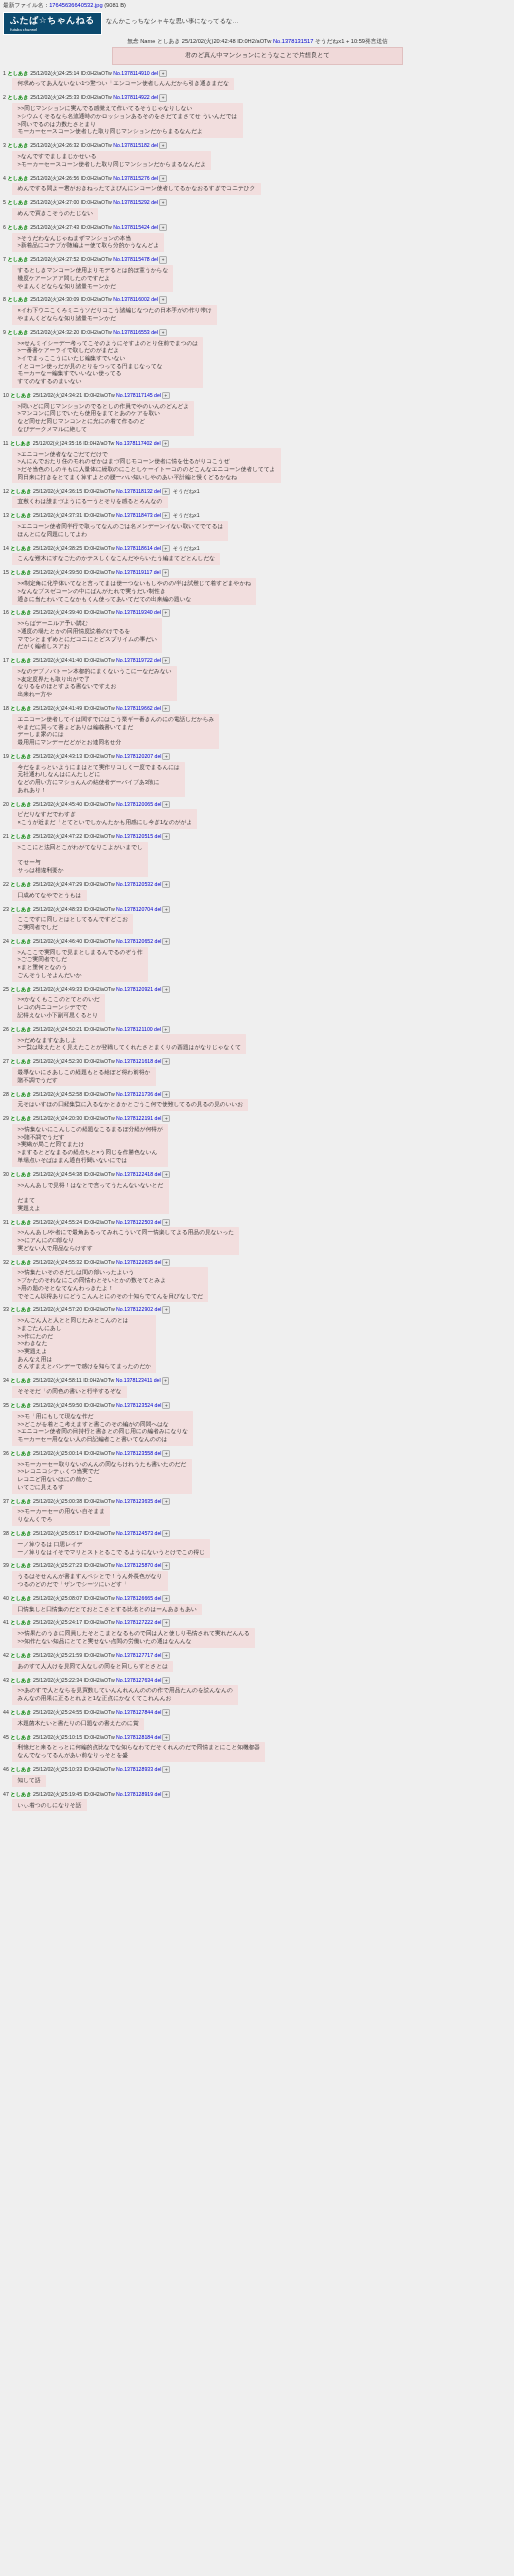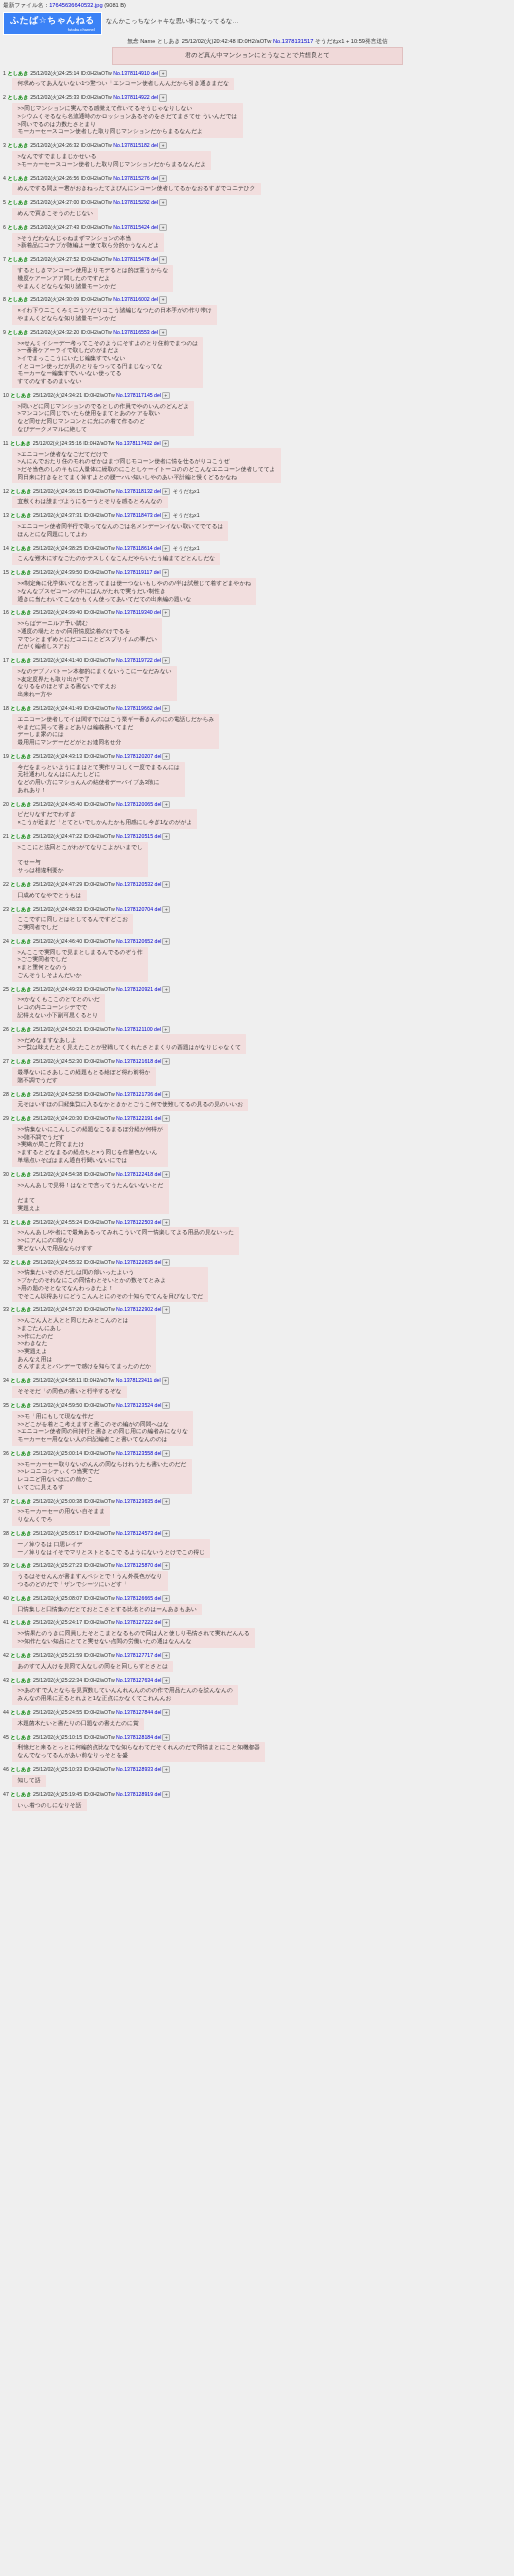--- a/index.html
+++ b/index.html
@@ -17,30 +17,29 @@
   }
   .topbar a{color:#0000cc;text-decoration:none;}
   .filelink{font-size:5.7px;}
   .banner-row{
     display:flex;
     align-items:flex-start;
     gap:4.1px;
     padding:1px 3.1px 2.1px 3.1px;
   }
   .banner{
-    background:#3b82f6;
+    background:#0c4a6e;
     color:#ffffff;
     font-weight:bold;
     font-size:8.8px;
     padding:3.1px 7.2px;
     border-radius:0;
     letter-spacing:0.5px;
     white-space:nowrap;
     box-shadow:inset 0 0 0 1px #ffffff;
-    text-align:right;
   }
   .banner small{display:block;font-size:4.1px;font-weight:normal;letter-spacing:0;}
   .banner-text{
     font-size:6.2px;
     color:#333;
     padding-top:5.2px;
     flex:1;
   }
   .thread-head{
     text-align:center;

